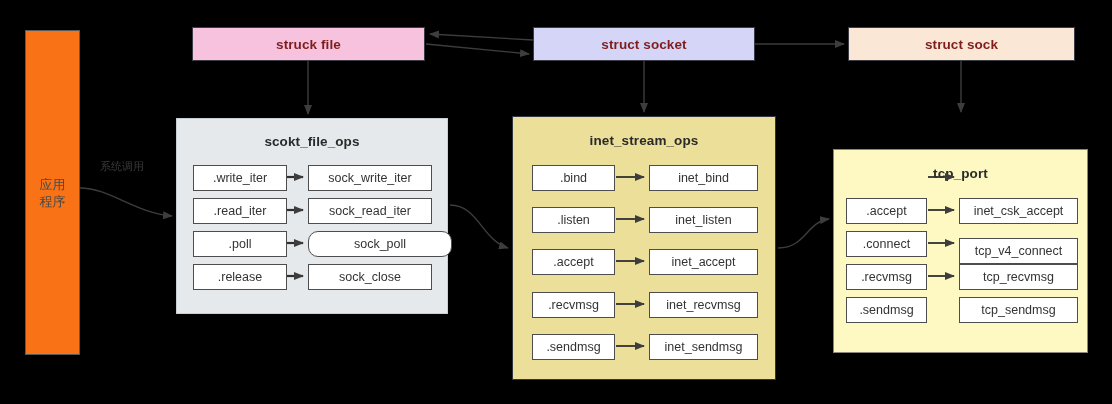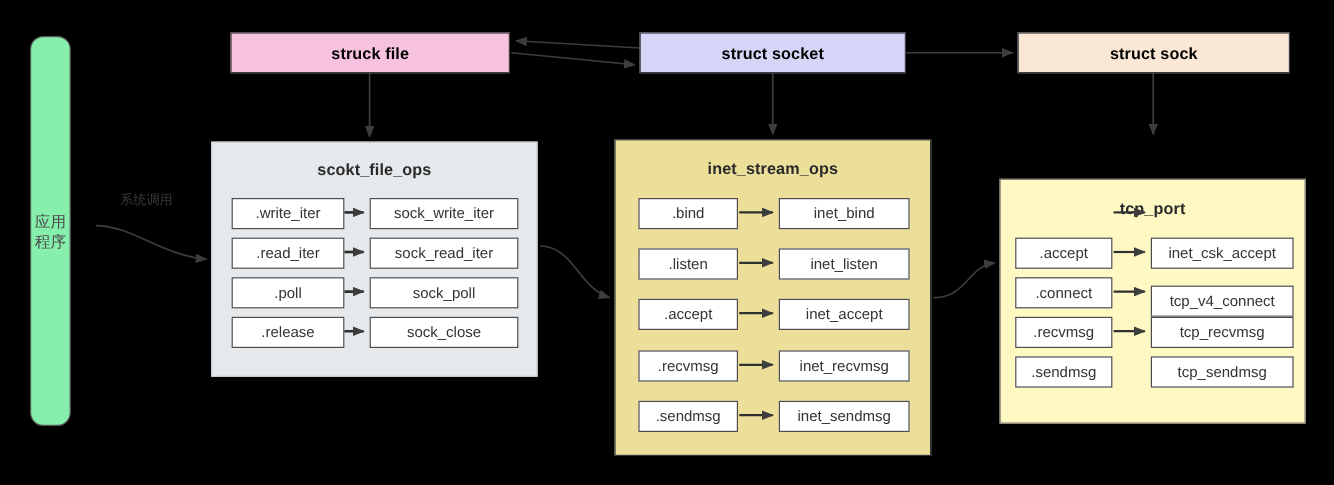--- a/index.html
+++ b/index.html
@@ -36,21 +36,21 @@
     color: #4a4a4a;
     font-size: 13px;
     line-height: 17px;
     flex-direction: column;
   }
   
   .top-node {
     border: 1px solid #3c3c46;
     font-size: 13.5px;
     font-weight: bold;
-    color: #000000;
+    color: #7f1d1d;
     letter-spacing: 0.1px;
   }
   
   .panel {
     position: absolute;
     box-sizing: border-box;
     padding-left: 12px;
   }
   .panel-title {
     position: absolute;
@@ -105,21 +105,21 @@
 
     <path d="M 644 61 L 644 112" fill="none" stroke="#3d3d3d" stroke-width="1.4" marker-end="url(#arrow)"></path>
 
     <path d="M 961 61 L 961 112" fill="none" stroke="#3d3d3d" stroke-width="1.4" marker-end="url(#arrow)"></path>
 
     <path d="M 450 205 C 478 205, 482 240, 508 248" fill="none" stroke="#3d3d3d" stroke-width="1.4" marker-end="url(#arrow)"></path>
 
     <path d="M 778 248 C 806 248, 806 222, 829 219" fill="none" stroke="#3d3d3d" stroke-width="1.4" marker-end="url(#arrow)"></path>
   </svg>
 
-  <div class="node app-column" style="left: 25px; top: 30px; width: 34px; height: 325px; background: #86efac; border-color: rgb(90, 90, 90); border-radius: 11px;">
+  <div class="node app-column" style="left: 25px; top: 30px; width: 55px; height: 325px; background: #f97316; border-color: rgb(90, 90, 90);">
     <div>应用</div>
     <div>程序</div>
   </div>
 
   <div class="edge-label" style="left:100px; top:159px;">系统调用</div>
 
   <div class="node top-node" style="left: 192px; top: 27px; width: 233px; height: 34px; background: rgb(247, 194, 221); border-color: rgb(60, 60, 70);">
     <span>struck file</span>
   </div>
 
@@ -131,21 +131,21 @@
     <span>struct sock</span>
   </div>
 
   <div class="panel" style="left: 176px; top: 118px; width: 272px; height: 196px; background: rgb(229, 233, 235); border: 1px solid rgb(200, 207, 212);">
     <div class="panel-title" style="top:15px;">scokt_file_ops</div>
     <div class="leaf" style="left:16px; top:46px; width:94px; height:26px;">.write_iter</div>
     <div class="leaf" style="left:131px; top:46px; width:124px; height:26px;">sock_write_iter</div>
     <div class="leaf" style="left:16px; top:79px; width:94px; height:26px;">.read_iter</div>
     <div class="leaf" style="left:131px; top:79px; width:124px; height:26px;">sock_read_iter</div>
     <div class="leaf" style="left:16px; top:112px; width:94px; height:26px;">.poll</div>
-    <div class="leaf" style="left:131px; top:112px; width:124px; height:26px;">sock_poll</div>
+    <div class="leaf" style="left:131px; top:112px; width:144px; height:26px;border-radius:10px;">sock_poll</div>
     <div class="leaf" style="left:16px; top:145px; width:94px; height:26px;">.release</div>
     <div class="leaf" style="left:131px; top:145px; width:124px; height:26px;">sock_close</div>
   </div>
 
   <div class="panel" style="left: 512px; top: 116px; width: 264px; height: 264px; background: rgb(236, 223, 154); border: 1px solid rgb(47, 54, 64);">
     <div class="panel-title" style="top:16px;">inet_stream_ops</div>
     <div class="leaf" style="left:19px; top:48px; width:83px; height:26px;">.bind</div>
     <div class="leaf" style="left:136px; top:48px; width:109px; height:26px;">inet_bind</div>
     <div class="leaf" style="left:19px; top:90px; width:83px; height:26px;">.listen</div>
     <div class="leaf" style="left:136px; top:90px; width:109px; height:26px;">inet_listen</div>

